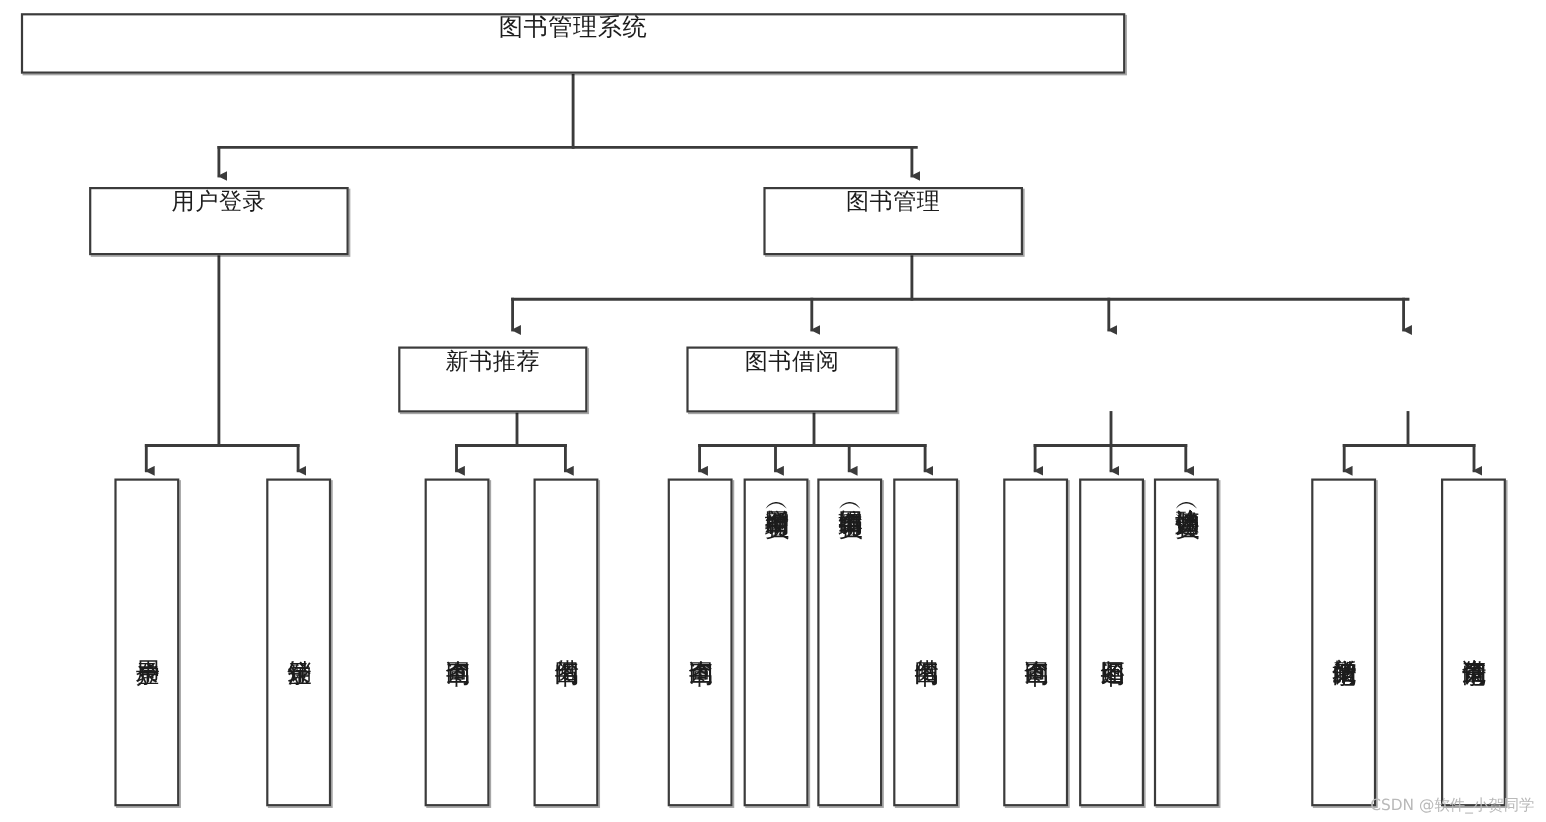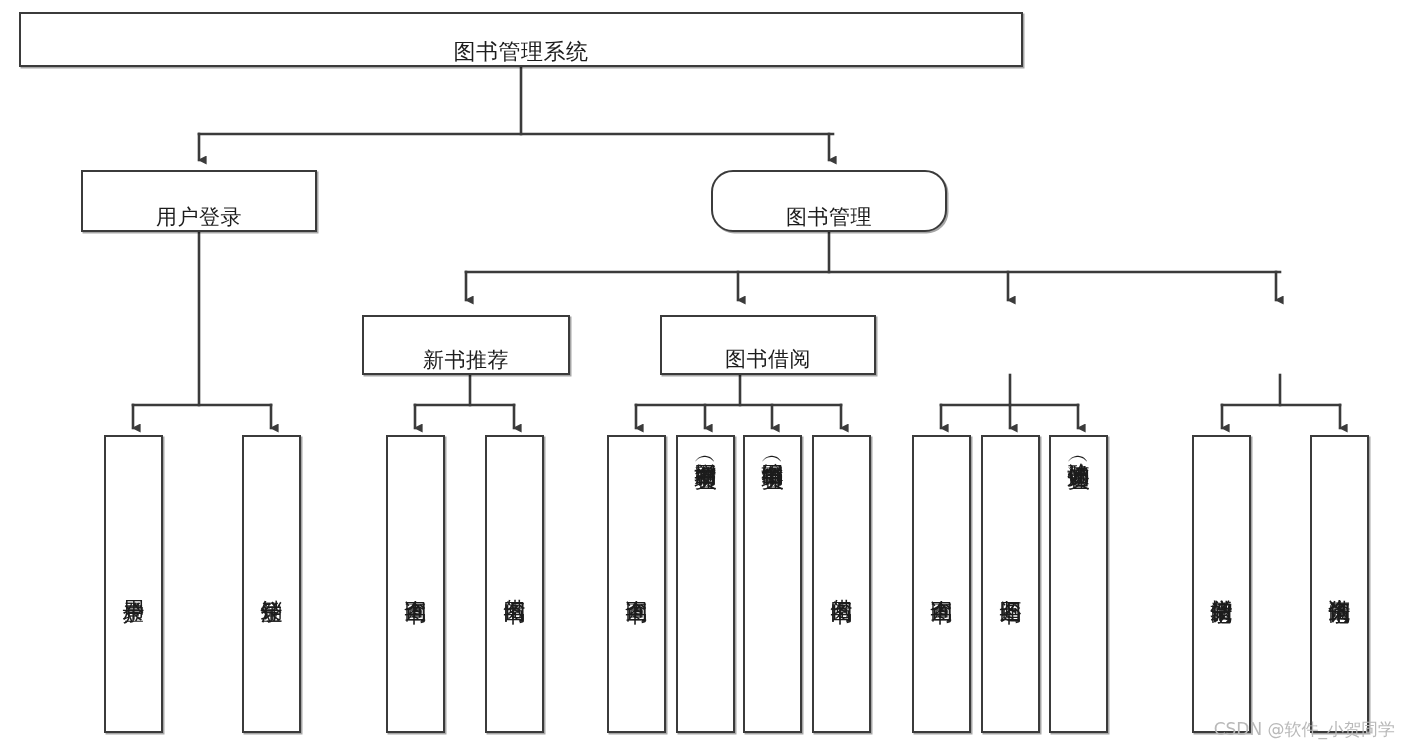--- a/index.html
+++ b/index.html
@@ -26,21 +26,21 @@
     height: 747px;
     pointer-events: none;
   }
   .node {
     position: absolute;
     box-sizing: border-box;
     background: #ffffff;
     border: 2px solid #3b3b3b;
     box-shadow: 1.5px 1.5px 0 0 rgba(0,0,0,0.35);
     display: flex;
-    align-items: flex-end;
+    align-items: flex-start;
     justify-content: center;
     color: #1c1c1c;
     z-index: 2;
   }
   .node .label {
     display: block;
     text-align: center;
     line-height: 1.12;
     letter-spacing: 0.5px;
   }
@@ -65,21 +65,21 @@
     white-space: nowrap;
   }
   .node.vertical.short {
     align-items: center;
     padding-top: 0;
   }
   .watermark {
     position: absolute;
     right: 10px;
     bottom: 6px;
-    font-size: 17px;
+    font-size: 14px;
     color: #b9b9b9;
     white-space: nowrap;
     z-index: 5;
     font-family: "DejaVu Sans", "Liberation Sans", sans-serif;
   }
 </style>
 </head>
 <body>
 
 <div id="canvas">
@@ -135,29 +135,29 @@
   </svg>
 
   <div class="node horizontal root" style="left:19px; top:12px; width:1004px; height:55px;">
     <span class="label">图书管理系统</span>
   </div>
 
   <div class="node horizontal" style="left:81px; top:170px; width:236px; height:62px;">
     <span class="label">用户登录</span>
   </div>
 
-  <div class="node horizontal" style="left:711px; top:170px; width:236px; height:62px;border-radius:22px;">
+  <div class="node horizontal" style="left:694px; top:170px; width:236px; height:62px;">
     <span class="label">图书管理</span>
   </div>
 
-  <div class="node horizontal" style="left:362px; top:315px; width:208px; height:60px;">
+  <div class="node horizontal" style="left:362px; top:315px; width:172px; height:60px;">
     <span class="label">新书推荐</span>
   </div>
 
-  <div class="node horizontal" style="left:660px; top:315px; width:216px; height:60px;font-family:Liberation Mono, monospace;">
+  <div class="node horizontal" style="left:624px; top:315px; width:192px; height:60px;">
     <span class="label">图书借阅</span>
   </div>
 
 
 
   <div class="node vertical short" style="left:104px; top:435px; width:59px; height:298px;">
     <span class="label">用户登录</span>
   </div>
 
   <div class="node vertical short" style="left:242px; top:435px; width:59px; height:298px;">

